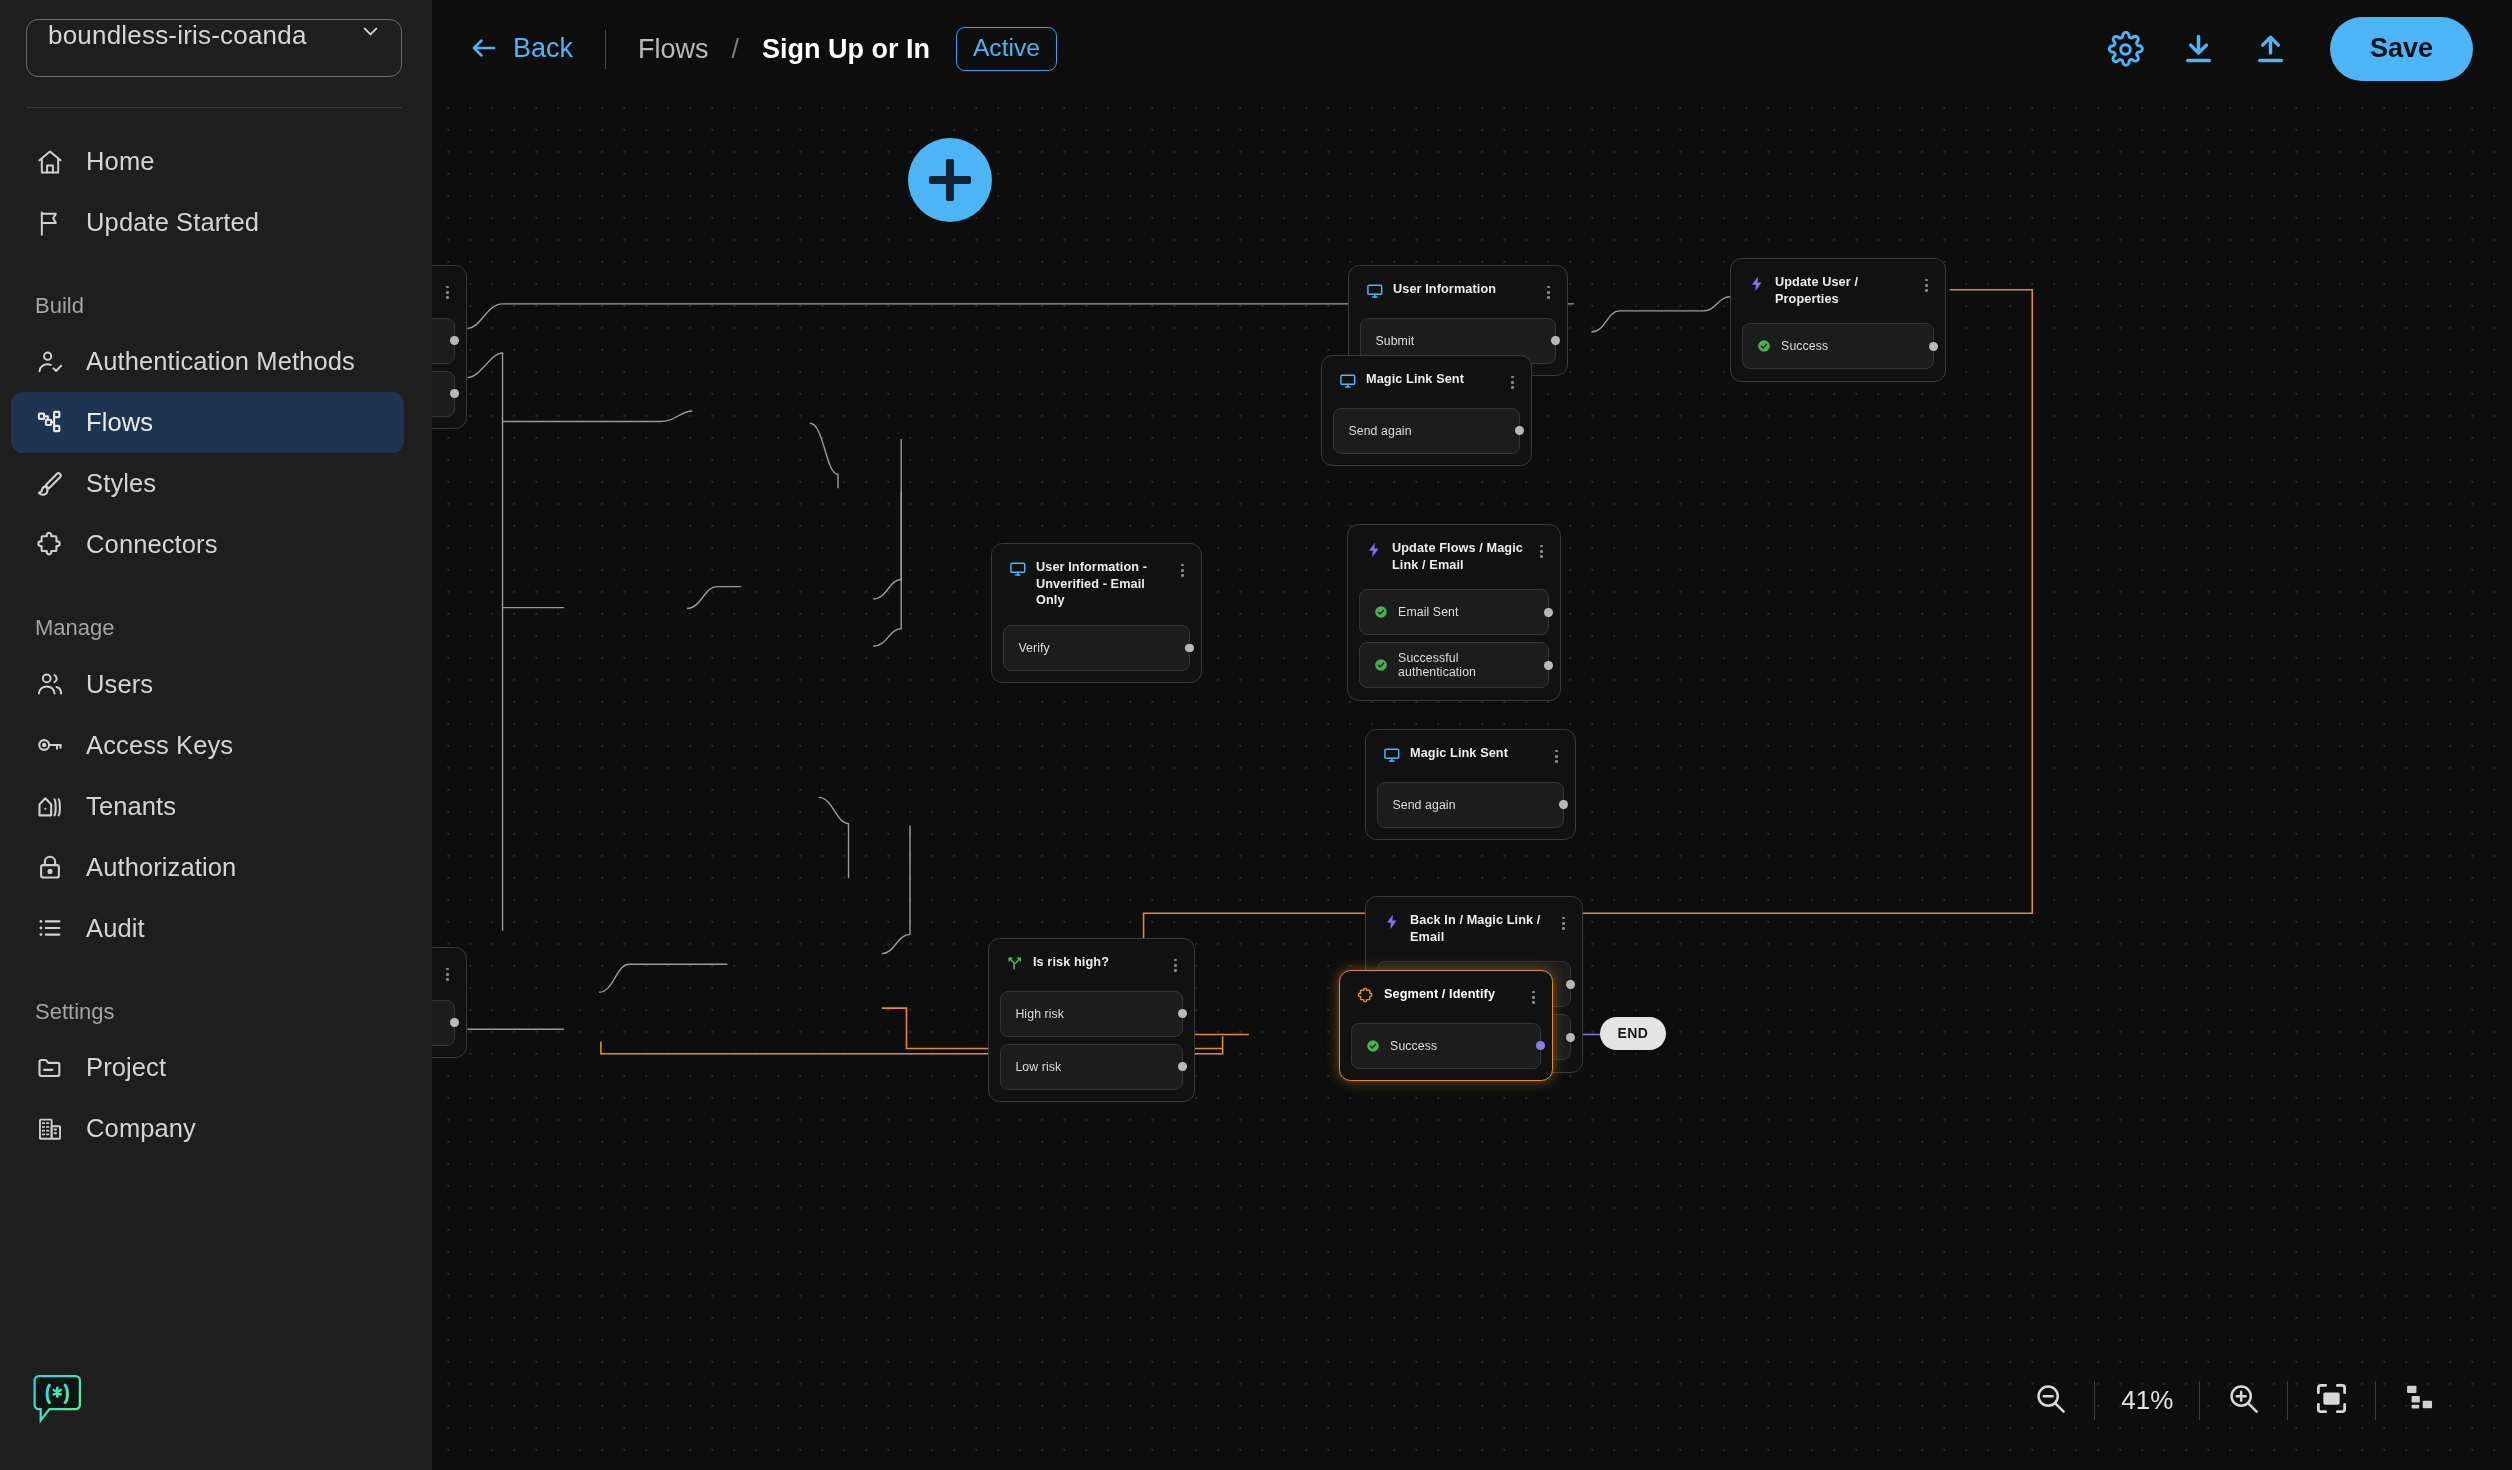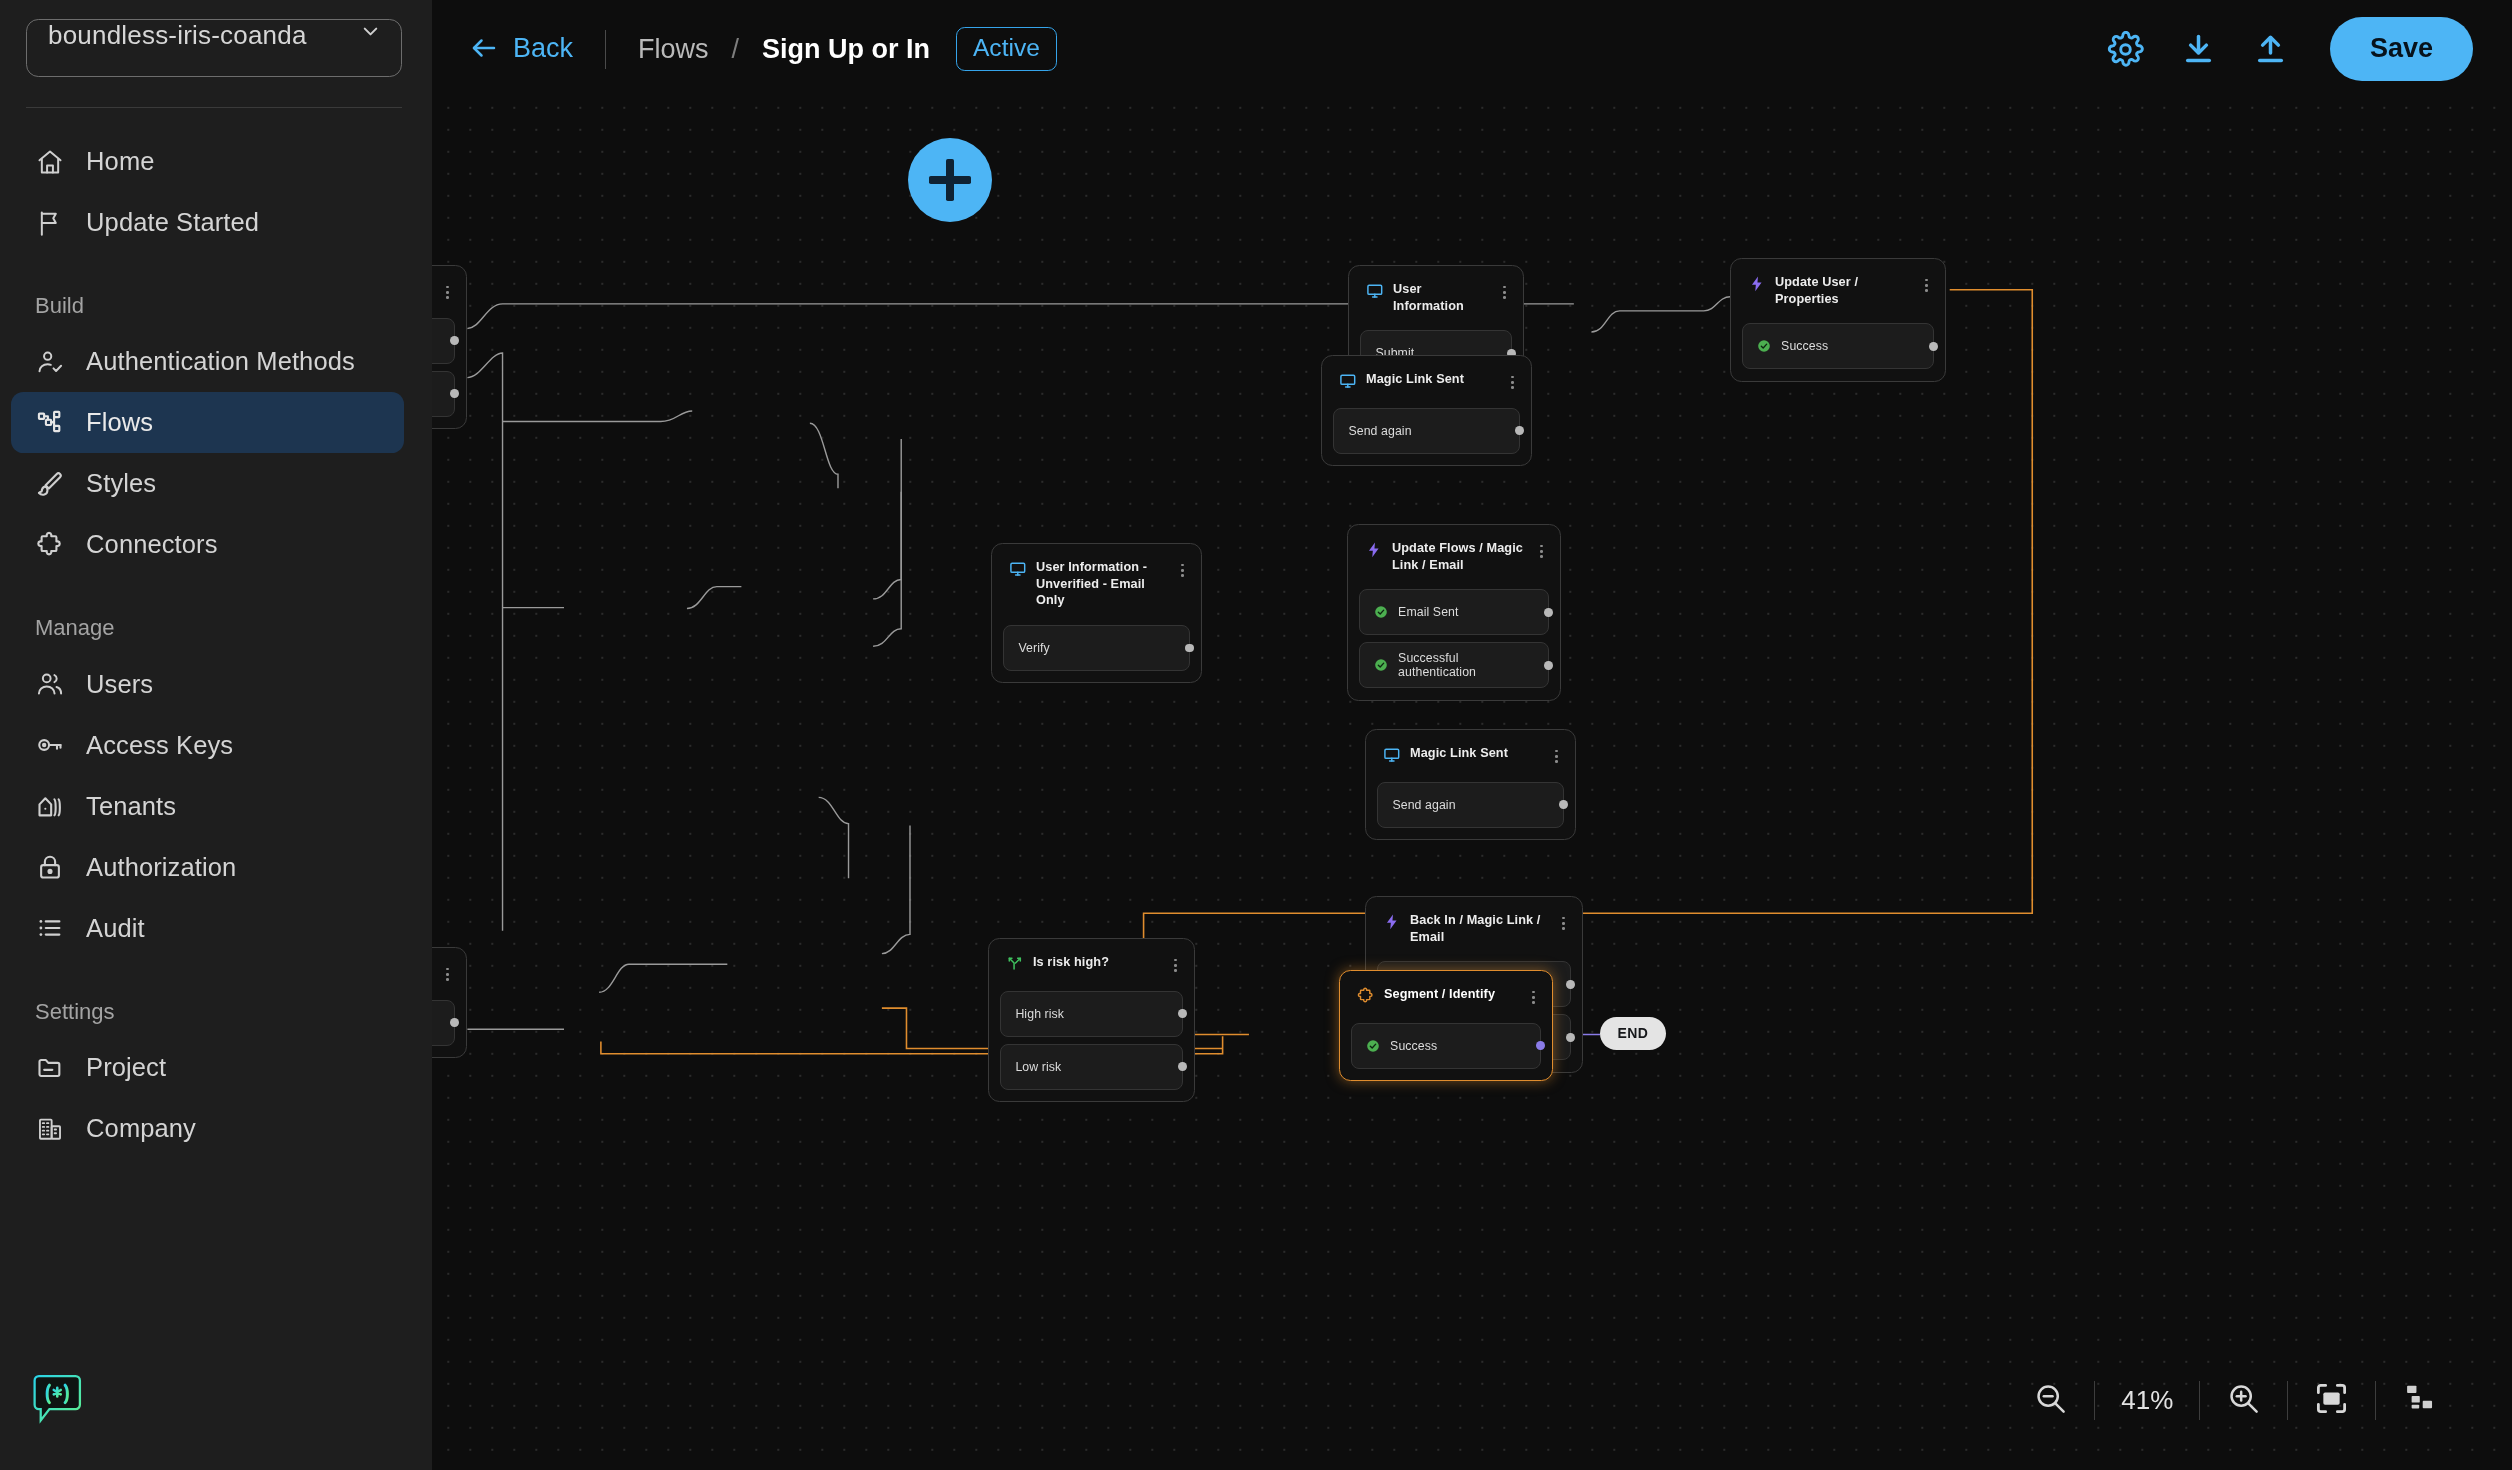--- a/index.html
+++ b/index.html
@@ -501,21 +501,21 @@
               <i></i>
               <i></i>
             </span>
         </div>
         <div class="port">
 
           <span class="dot"></span>
         </div>
       </div>
 
-      <div class="node" style="left:916px; top:265px; width:176px;">
+      <div class="node" style="left:916px; top:265px; width:220px;">
         <div class="node-head">
           <span class="node-ico">
             <svg width="17.6" height="17.6" viewBox="0 0 24 24" fill="none" stroke="#4db5f5" stroke-width="2" stroke-linecap="round" stroke-linejoin="round">
                 <rect x="2.6" y="4.4" width="18.8" height="12.4" rx="1.6"></rect>
                 <path d="M9 20.5h6"></path>
                 <path d="M12 16.8v3.7"></path>
               </svg>
           </span>
           <span class="node-title">User Information</span>
           <span class="kebab">

